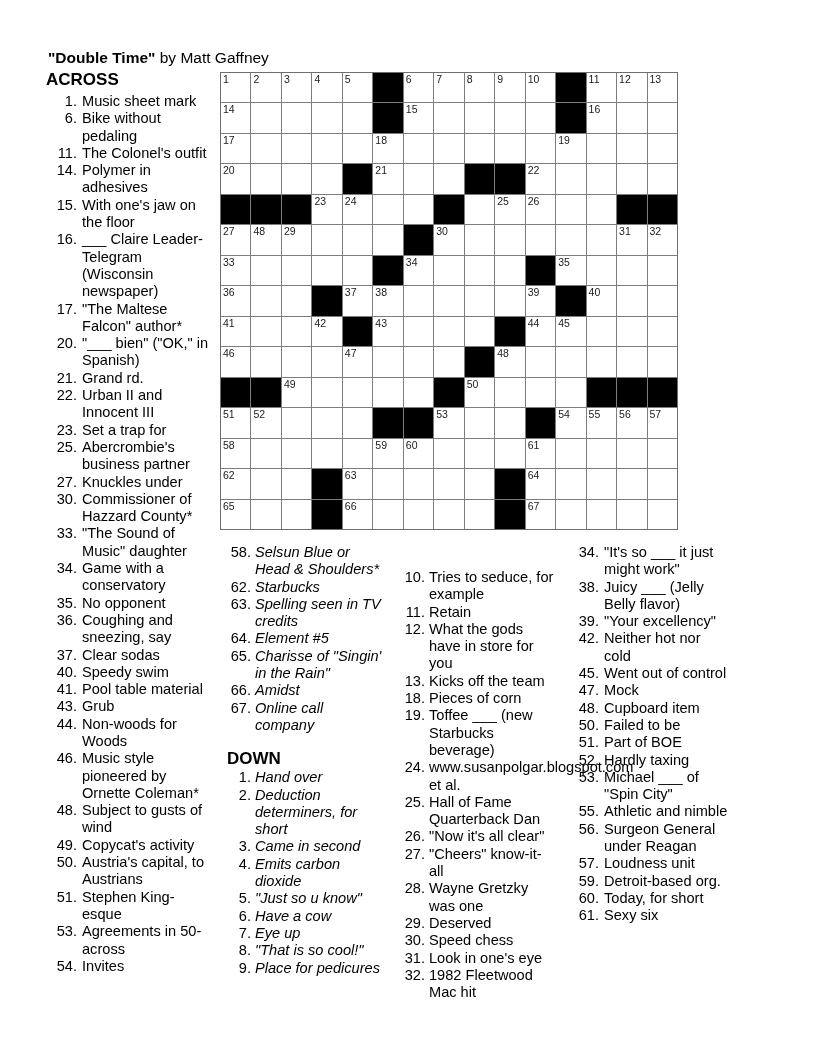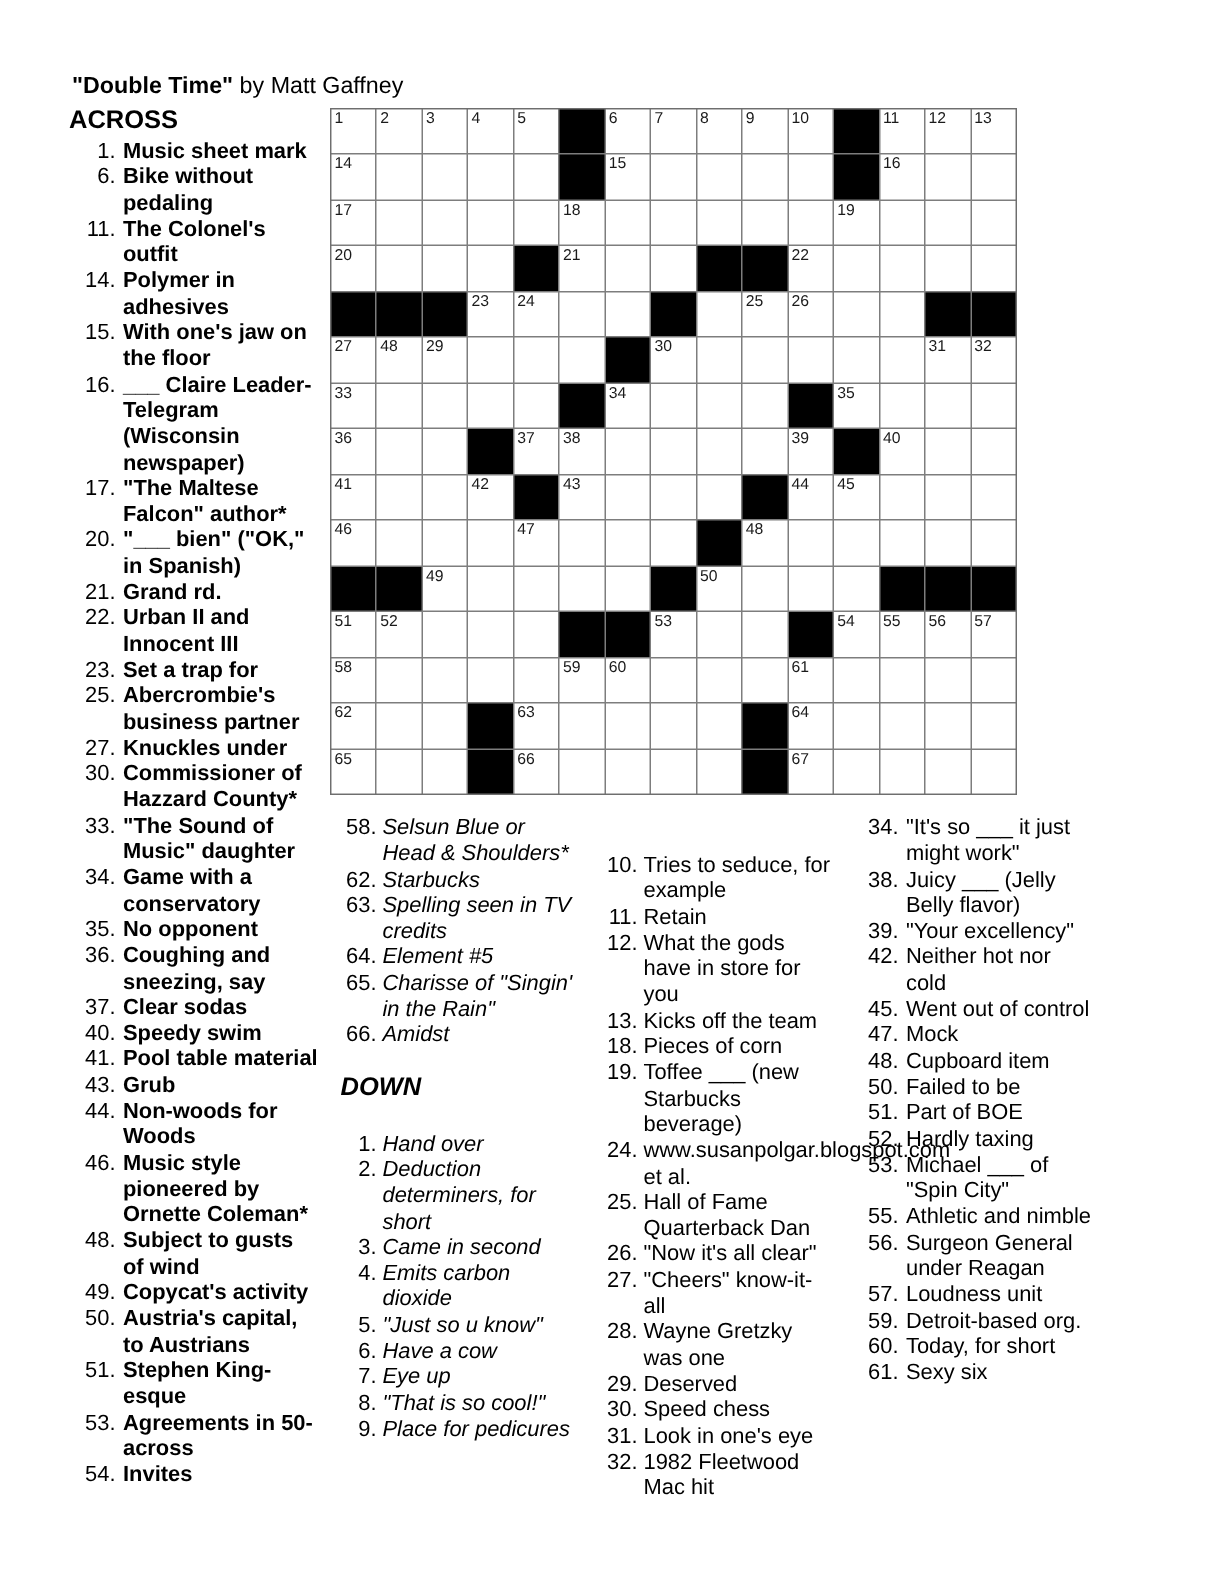--- a/index.html
+++ b/index.html
@@ -10,35 +10,35 @@
     color: #000;
     position: relative;
   }
   .page { position: absolute; inset: 0; background: #fff; overflow: hidden; }
 
   .title { position: absolute; left: 48px; top: 49px; font-size: 15.5px; white-space: nowrap; }
   .title .tname { font-weight: bold; }
 
   .hdr { font-weight: bold; font-size: 17px; }
   .across-hdr { position: absolute; left: 46px; top: 70px; }
-  .down-hdr { margin-top: 15px; margin-bottom: 20px; font-style: italic; }
+  .down-hdr { margin-top: 15px; margin-bottom: 0; }
 
   .col { position: absolute; background: transparent; }
   .col1 { left: 46px; top: 93px; width: 166px; }
   .col2 { left: 227px; top: 544px; width: 160px; }
   .col3 { left: 401px; top: 569px; width: 158px; }
   .col4 { left: 575px; top: 544px; width: 158px; }
 
   .clue { display: flex; font-size: 14.6px; line-height: 17.3px; }
   .cnum { flex: 0 0 auto; text-align: right; white-space: nowrap; }
   .col1 .cnum { width: 31px; margin-right: 5px; }
   .col2 .cnum, .col3 .cnum { width: 24px; margin-right: 4px; }
   .col4 .cnum { width: 24px; margin-right: 5px; }
   .ctext { white-space: normal; }
-  .col1 .ctext { width: 130px; font-weight: bold; }
+  .col1 .ctext { width: 130px; }
   .col2 .ctext { width: 128px; font-style: italic; }
   .col3 .ctext { width: 126px; }
   .col4 .ctext { width: 125px; }
 
   .grid {
     position: absolute; left: 220px; top: 72px;
     width: 458px; height: 458px;
     display: grid;
     grid-template-columns: repeat(15, 1fr);
     grid-template-rows: repeat(15, 1fr);
@@ -568,20 +568,24 @@
           <div class="ctext">Element #5</div>
         </div>
         <div class="clue">
           <span class="cnum">65.</span>
           <div class="ctext">Charisse of "Singin' in the Rain"</div>
         </div>
         <div class="clue">
           <span class="cnum">66.</span>
           <div class="ctext">Amidst</div>
         </div>
+        <div class="clue">
+          <span class="cnum">67.</span>
+          <div class="ctext">Online call company</div>
+        </div>
       </div>
     <div class="hdr down-hdr">DOWN</div>
     <div>
         <div class="clue">
           <span class="cnum">1.</span>
           <div class="ctext">Hand over</div>
         </div>
         <div class="clue">
           <span class="cnum">2.</span>
           <div class="ctext">Deduction determiners, for short</div>

